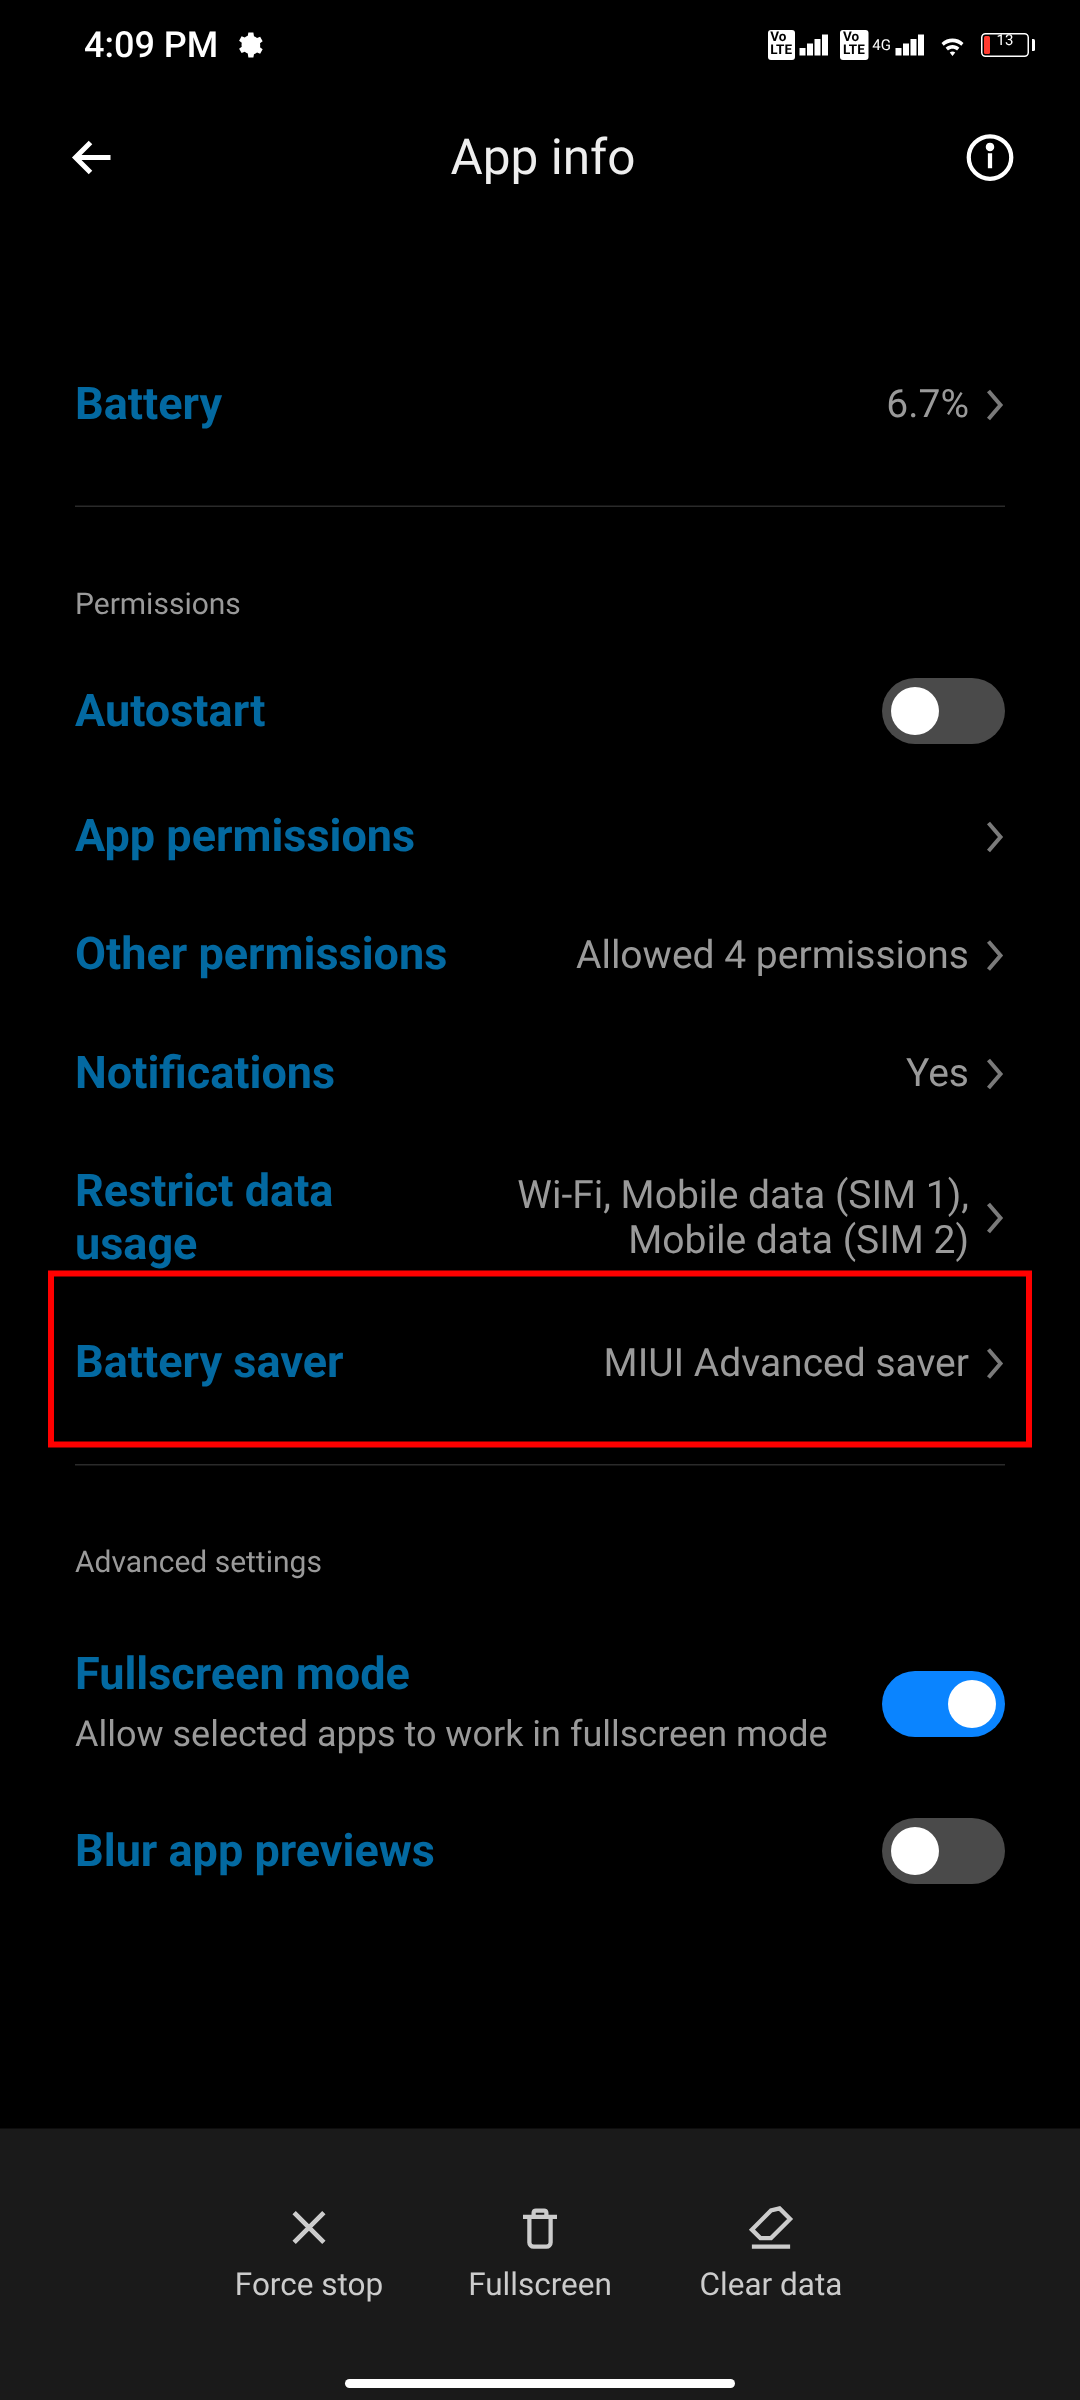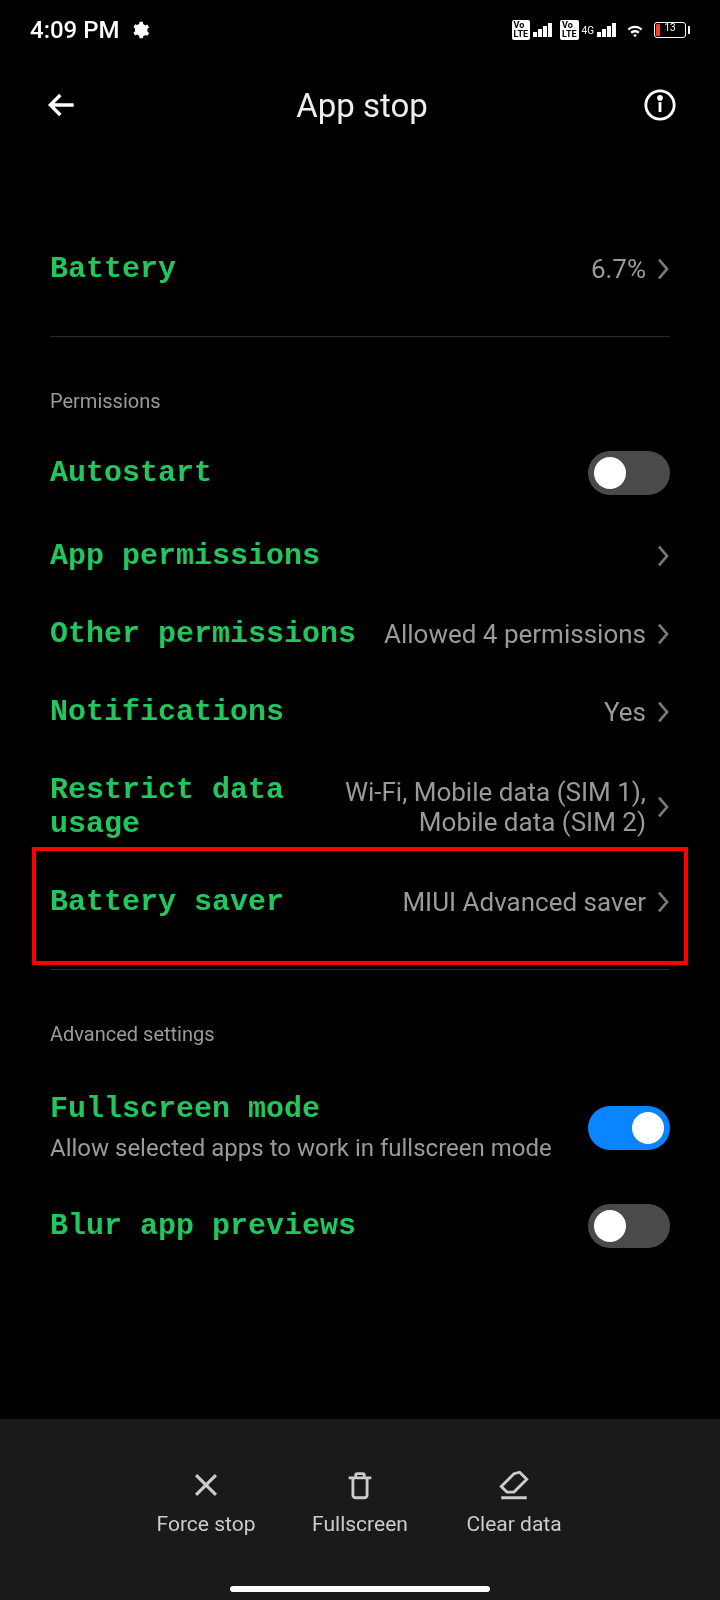--- a/index.html
+++ b/index.html
@@ -1,19 +1,19 @@
 <!DOCTYPE html>
 <html><head>
   <meta charset="utf-8">
   <style>
     * { margin: 0; padding: 0; box-sizing: border-box; font-family: -apple-system, BlinkMacSystemFont, 'Segoe UI', Roboto, sans-serif; }
     body { width: 720px; height: 1600px; background: #000; color: #fff; overflow: hidden; position: relative; }
     
     
-    .status-bar { height: 60px; display: flex; align-items: center; justify-content: space-between; padding: 0 30px; }
+    .status-bar { height: 60px; display: flex; align-items: center; justify-content: space-between; padding: 0 30px; margin-left: 26px; }
     .status-left { display: flex; align-items: center; gap: 10px; }
     .status-time { font-size: 24px; font-weight: 500; }
     .gear-icon { width: 20px; height: 20px; }
     .status-right { display: flex; align-items: center; gap: 8px; }
     .volte-badge { background: #fff; color: #000; font-size: 9px; font-weight: bold; padding: 1px 2px; border-radius: 2px; line-height: 1; }
     .signal-bars { display: flex; align-items: flex-end; gap: 1px; }
     .signal-bar { width: 4px; background: #fff; }
     .wifi-icon { width: 22px; height: 22px; }
     .battery { display: flex; align-items: center; gap: 2px; }
     .battery-body { width: 32px; height: 16px; border: 1.5px solid #fff; border-radius: 3px; position: relative; }
@@ -27,21 +27,21 @@
     .back-arrow { width: 44px; height: 44px; display: flex; align-items: center; justify-content: center; }
     .header-title { font-size: 33px; font-weight: 400; color: #eee; }
     .info-button { width: 40px; height: 40px; display: flex; align-items: center; justify-content: center; }
     
     .content { padding: 0 50px; }
     .spacer-lg { height: 80px; }
     
     
     .row { display: flex; align-items: center; justify-content: space-between; padding: 22px 0; min-height: 70px; }
     .row-left { flex: 1; min-width: 0; }
-    .row-title { font-size: 30px; font-weight: 700; color: #22c55e; font-family: Liberation Mono, monospace; }
+    .row-title { font-size: 30px; font-weight: 700; color: #0369a1; }
     .row-desc { font-size: 24px; color: #9a9a9a; margin-top: 6px; line-height: 1.35; }
     .row-right { display: flex; align-items: center; gap: 10px; flex-shrink: 0; margin-left: 18px; }
     .row-value { font-size: 26px; color: #9a9a9a; text-align: right; max-width: 320px; }
     .chevron { width: 14px; height: 24px; flex-shrink: 0; }
     
     .divider { height: 1px; background: #2a2a2a; margin: 28px 0; }
     .section-header { font-size: 20px; color: #9a9a9a; padding: 24px 0 16px; }
     
     
     .toggle { width: 82px; height: 44px; border-radius: 22px; position: relative; }
@@ -111,21 +111,21 @@
     </div>
   </div>
 </div>
 
 <div class="header">
   <div class="back-arrow">
     <svg viewBox="0 0 24 24" width="40" height="40" stroke="#fff" stroke-width="2" fill="none">
         <path d="M19 12H5M11 18l-6-6 6-6"></path>
       </svg>
   </div>
-  <div class="header-title">App stop</div>
+  <div class="header-title">App info</div>
   <div class="info-button">
     <svg viewBox="0 0 24 24" width="34" height="34" stroke="#fff" stroke-width="2" fill="none">
         <circle cx="12" cy="12" r="10"></circle>
         <line x1="12" y1="10" x2="12" y2="17"></line>
         <circle cx="12" cy="7" r="1" fill="#fff"></circle>
       </svg>
   </div>
 </div>
 
 <div class="content">

